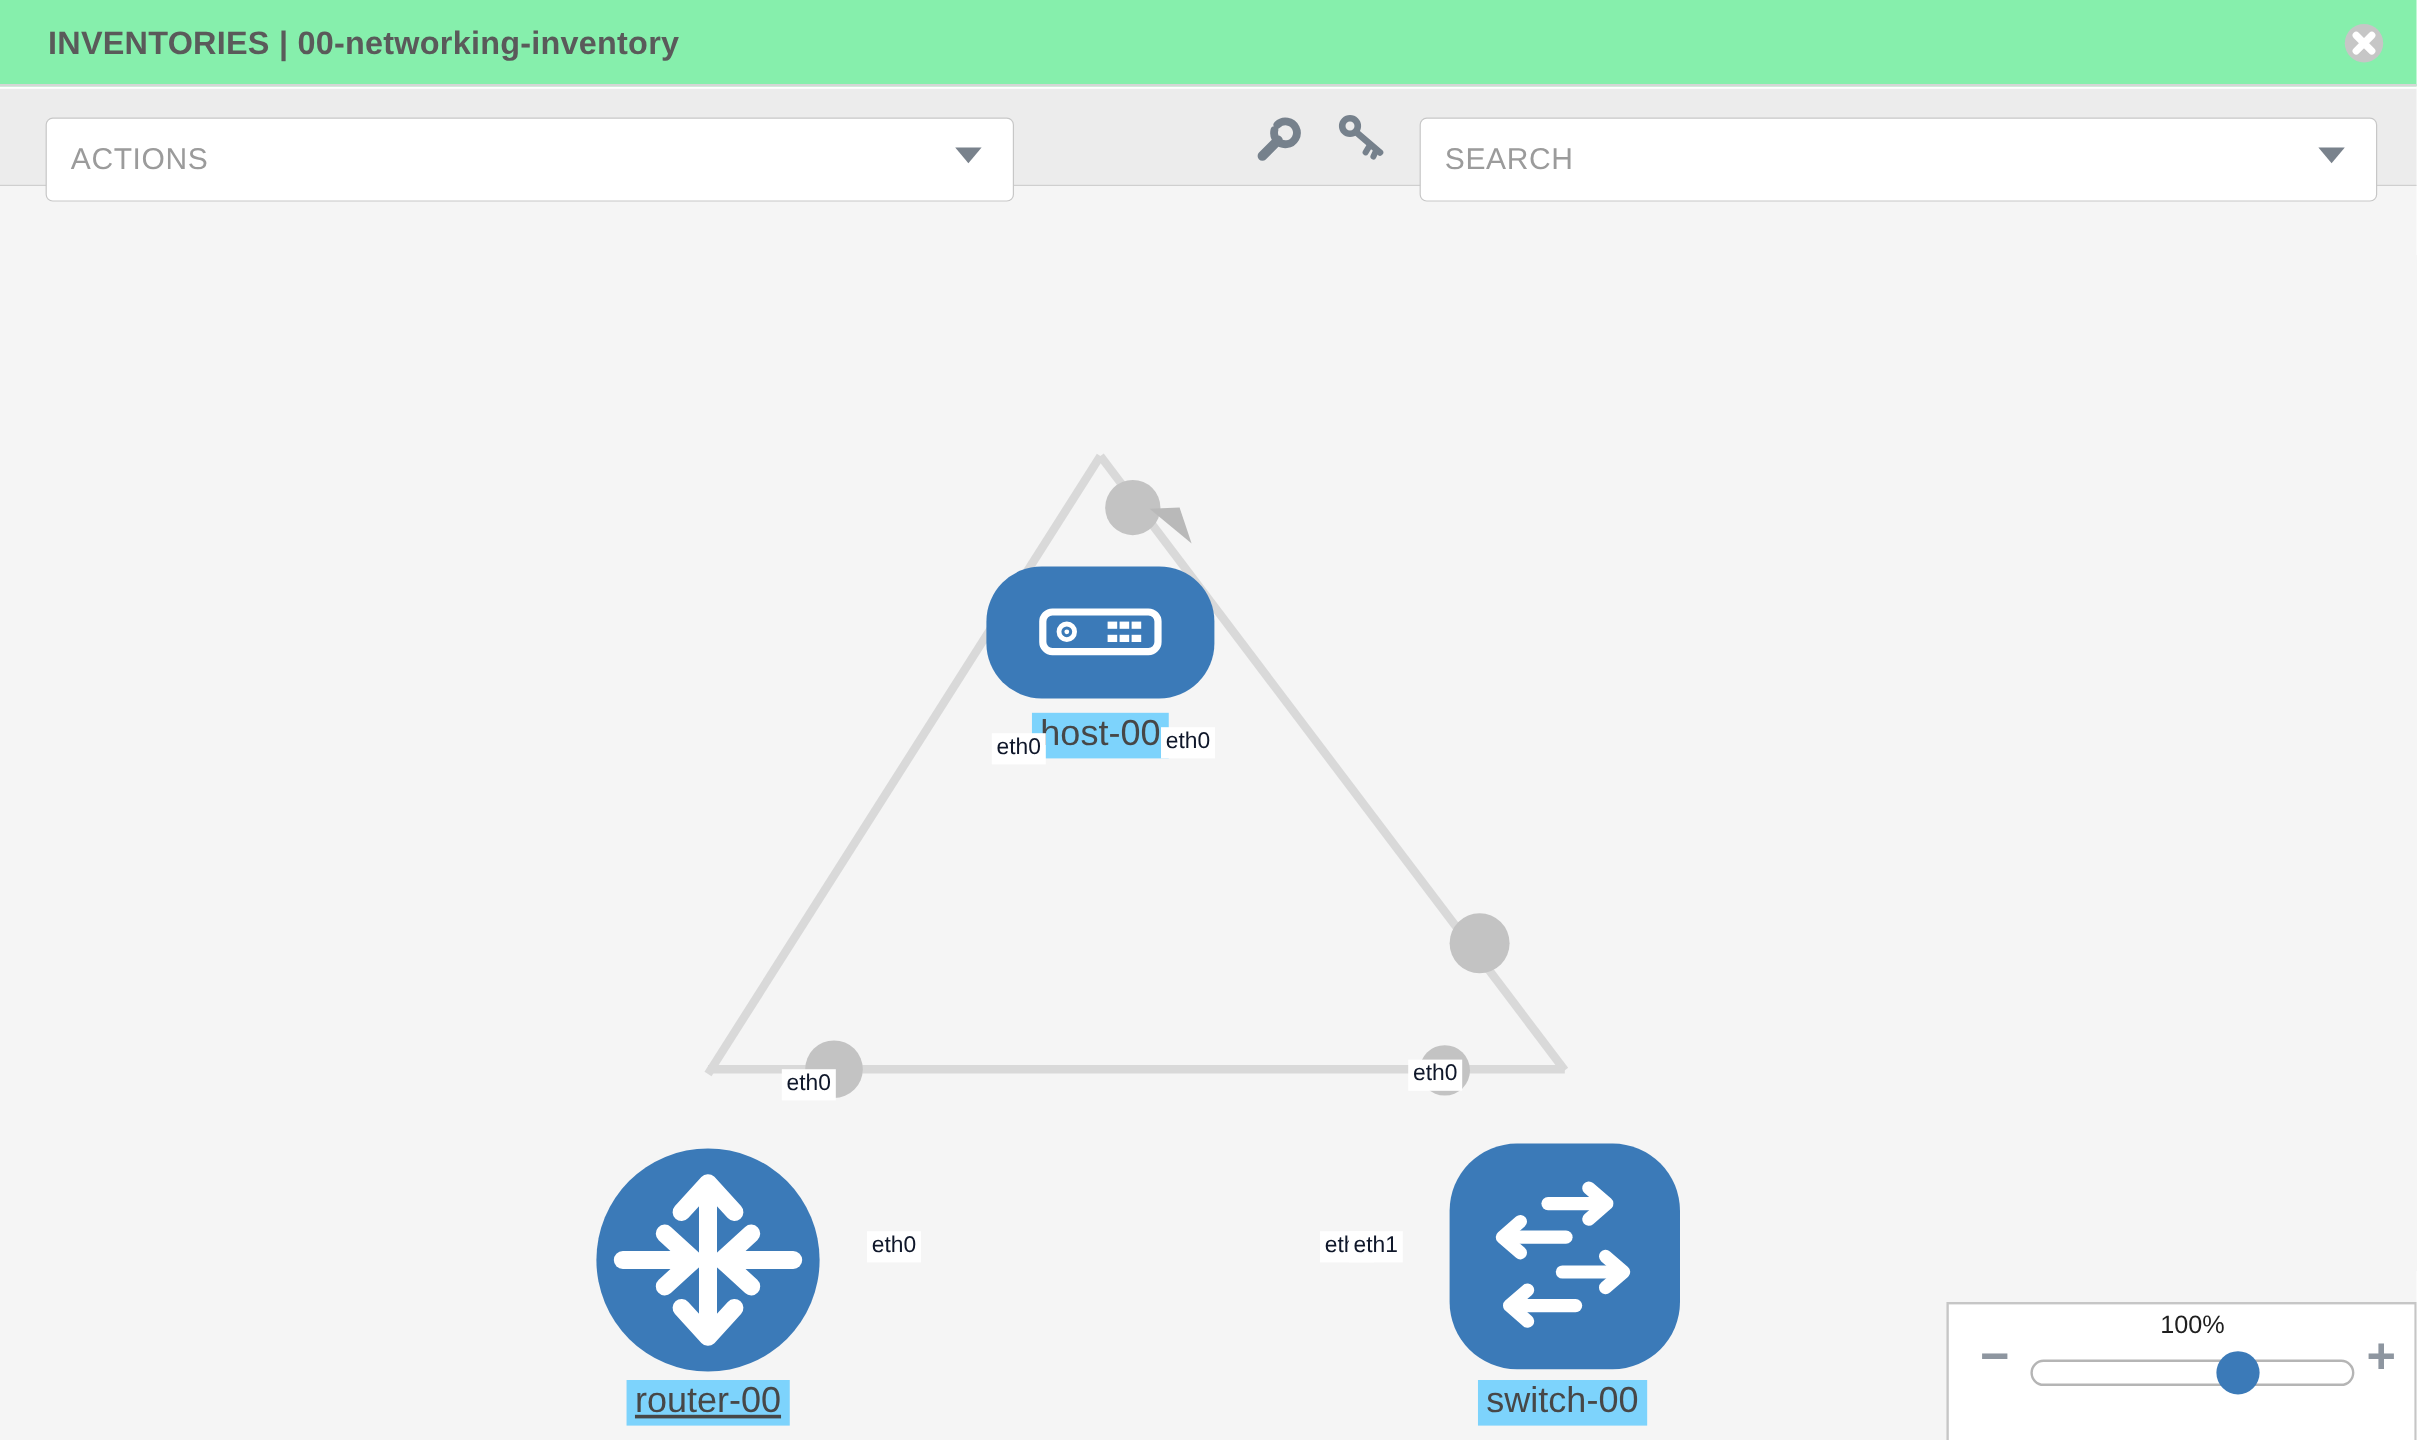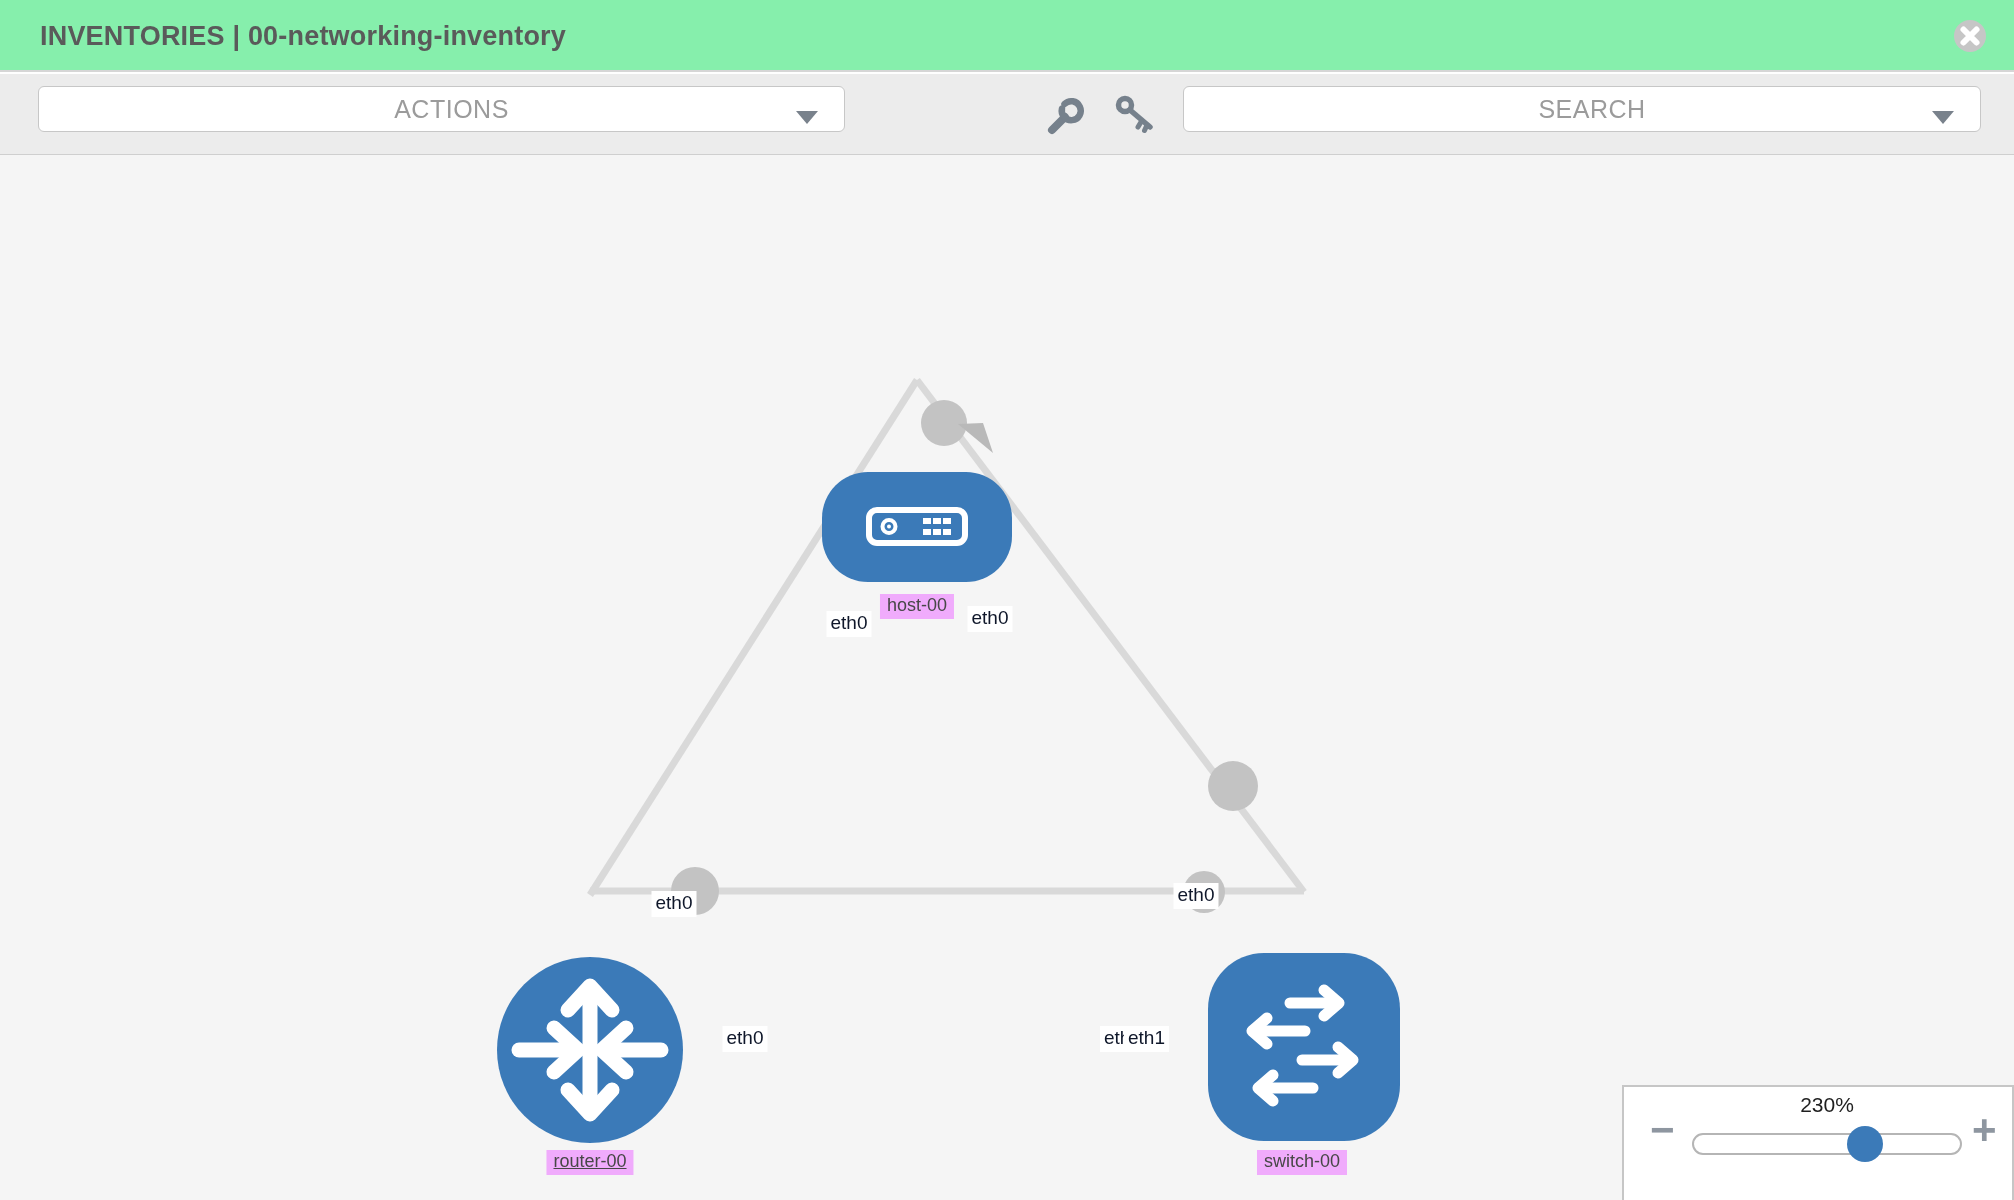--- a/index.html
+++ b/index.html
@@ -18,23 +18,23 @@
     white-space: nowrap;
   }
   #close-btn { position: absolute; right: 26px; top: 18px; width: 36px; height: 36px; cursor: pointer; }
 
   
   #toolbar {
     position: absolute; left: 0; top: 74px; width: 2014px; height: 81px;
     background: #ececec; border-bottom: 1px solid #cfcfcf;
   }
   .select-box {
-    position: absolute; top: 12px; height: 46px;
+    position: absolute; top: 24px; height: 70px;
     background: #ffffff; border: 1px solid #c7c7c7; border-radius: 6px;
-    display: flex; align-items: center; cursor: pointer; justify-content: center;
+    display: flex; align-items: center; cursor: pointer;
   }
   #actions-select { left: 38px; width: 807px; }
   #search-select { left: 1183px; width: 798px; }
   .select-label {
     margin-left: 20px; font-size: 25px; color: #9b9b9b; letter-spacing: 0.5px;
   }
   .select-caret {
     position: absolute; right: 26px; top: 24px; width: 0; height: 0;
     border-left: 11px solid transparent; border-right: 11px solid transparent;
     border-top: 13px solid #79828c;
@@ -51,21 +51,21 @@
   #links-layer { position: absolute; left: 0; top: -155px; width: 2014px; height: 1200px; }
 
   .node { position: absolute; background: #3b7ab8; cursor: pointer; }
   #node-host   { left: 822px; top: 317px; width: 190px; height: 110px; border-radius: 46px; }
   #node-router { left: 497px; top: 802px; width: 186px; height: 186px; border-radius: 50%; }
   #node-switch { left: 1208px; top: 798px; width: 192px; height: 188px; border-radius: 56px; }
   .node svg { position: absolute; left: 0; top: 0; width: 100%; height: 100%; }
 
   .node-label {
     position: absolute; transform: translateX(-50%);
-    background: #f0abfc; color: #474747; font-size: 18px;
+    background: #7dd3fc; color: #474747; font-size: 30px;
     padding: 1px 7px 3px 7px; white-space: nowrap;
   }
   #label-host   { left: 917px;  top: 439px; }
   #label-router { left: 590px;  top: 995px; text-decoration: underline; }
   #label-switch { left: 1302px; top: 995px; }
 
   .iface-chip {
     position: absolute; transform: translateX(-50%);
     background: #ffffff; color: #0f172a; font-size: 19px;
     padding: 1px 4px 3px 4px; white-space: nowrap;
@@ -204,20 +204,20 @@
       </svg>
     </div>
 
     <div class="select-box" id="search-select">
       <span class="select-label">SEARCH</span>
       <span class="select-caret"></span>
     </div>
   </div>
 
   <div id="zoom-panel">
-    <div id="zoom-level">230%</div>
+    <div id="zoom-level">100%</div>
     <div class="zoom-sign" id="zoom-minus">−</div>
     <div id="zoom-track"></div>
     <div id="zoom-knob"></div>
     <div class="zoom-sign" id="zoom-plus">+</div>
   </div>
 
 </div>
 
 </body></html>

